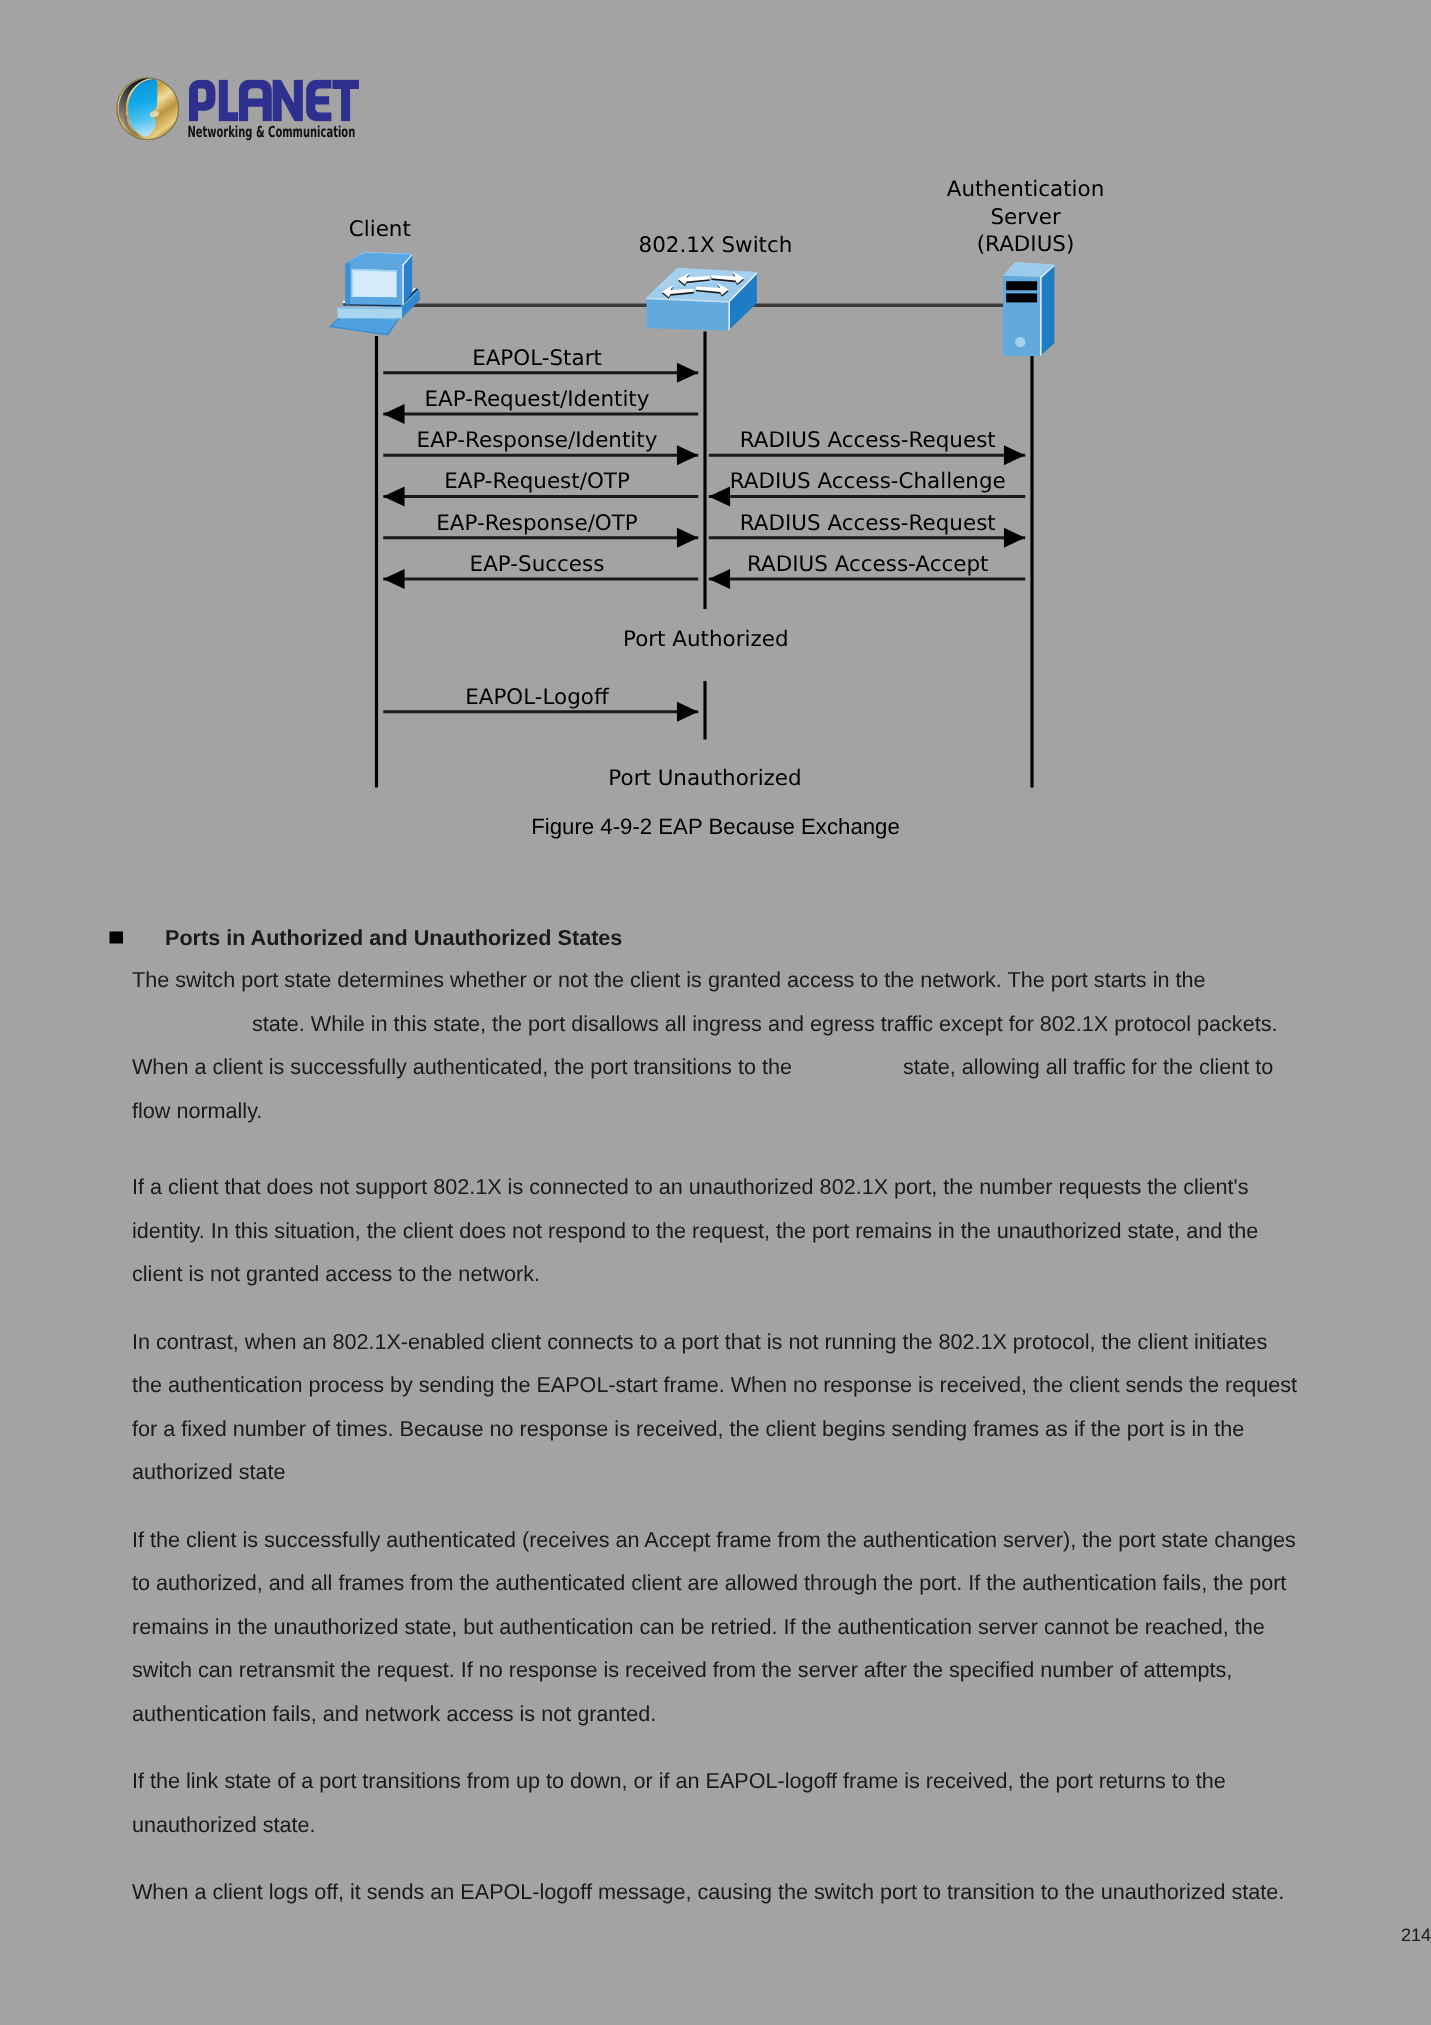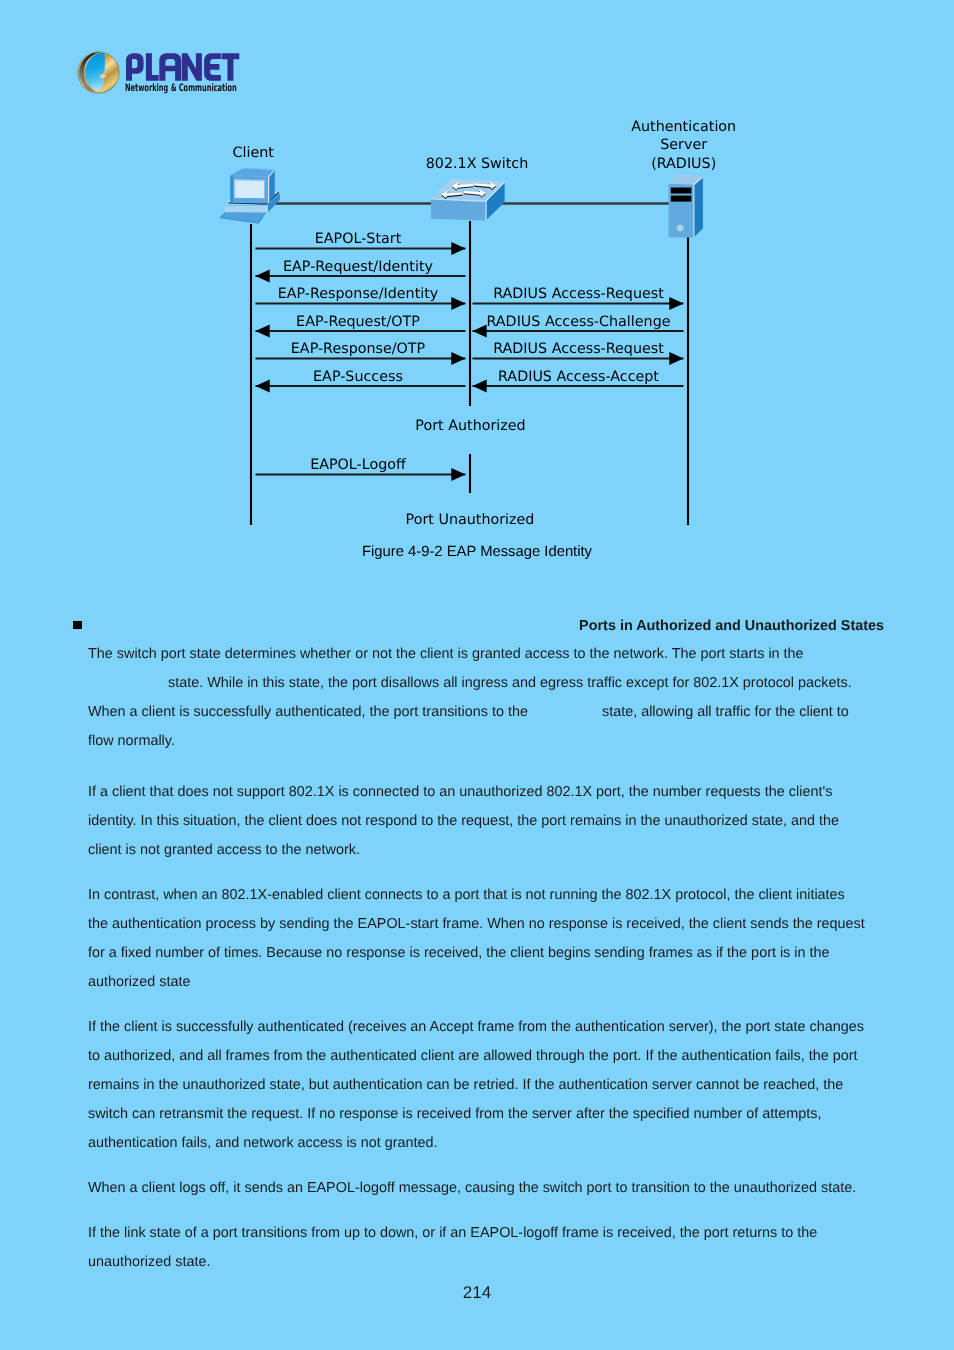--- a/index.html
+++ b/index.html
@@ -1,53 +1,53 @@
 <!DOCTYPE html>
 <html><head>
 <meta charset="utf-8">
 <style>
   html,body{margin:0;padding:0;background:#fff;}
   body{width:954px;height:1350px;background:#fff;position:relative;overflow:hidden;
        font-family:"Liberation Sans",sans-serif;
        -webkit-font-smoothing:antialiased;text-rendering:geometricPrecision;}
   svg text{ -webkit-font-smoothing:antialiased; }
-  .page{position:absolute;left:0;top:0;width:954px;height:1350px;background:#7dd3fc;}
+  .page{position:absolute;left:0;top:0;width:954px;height:1350px;background:#a3a3a3;}
 
   
   .logo{position:absolute;left:77px;top:51px;width:44px;height:44px;}
   .logo-word{position:absolute;left:126px;top:53px;}
   .logo-tag{position:absolute;left:125px;top:84px;font-family:"DejaVu Sans",sans-serif;
             font-weight:bold;font-size:10.2px;line-height:10px;color:#111;
             transform:scaleX(0.651);transform-origin:left top;white-space:nowrap;}
 
   
   .figure-wrap{position:absolute;left:0px;top:0px;width:954px;height:560px;}
 
   
   .caption{position:absolute;left:0;top:544px;width:954px;text-align:center;
            font-size:14.8px;color:#000;}
   .caption .b{font-weight:normal;}
 
   
   .content{position:absolute;left:72px;top:616px;width:812px;font-size:14.4px;color:#1a1a1a;}
   .sec-head{font-weight:bold;line-height:20px;margin:0;position:relative;white-space:nowrap;
-            font-size:14.4px;text-align:right;}
+            font-size:14.4px;}
   .sec-head .sq{display:inline-block;width:8.5px;height:8.5px;background:#000;
                 position:absolute;left:1.3px;top:4.5px;}
   .sec-head .txt{margin-left:38px;}
   .para{margin:16px;line-height:29px;text-align:left;}
   .p-first{margin-top:4px;}
   .p-next{margin-top:14px;}
   .p-first{margin-bottom:21.8px;}
   .gap-a{display:inline-block;width:80px;}
   .gap-b{display:inline-block;width:74px;}
 
   
-  .pgnum{position:absolute;left:0;top:1283px;width:954px;text-align:center;
-         font-size:17px;color:#1a1a1a;}
+  .pgnum{position:absolute;left:0;top:1283px;width:954px;text-align:right;
+         font-size:12px;color:#1a1a1a;}
 </style>
 </head>
 <body>
 
 <div class="page">
 
   <div class="logo">
     <svg width="44" height="44" viewBox="0 0 44 44" xmlns="http://www.w3.org/2000/svg">
       <defs>
         <linearGradient id="gBlue" x1="0.35" y1="0.02" x2="0.48" y2="1">
@@ -278,26 +278,26 @@
 
     <rect x="670.8" y="187.5" width="20.6" height="6.0" fill="#000"></rect>
     <rect x="670.8" y="195.6" width="20.6" height="6.0" fill="#000"></rect>
 
     <circle cx="680.2" cy="228.1" r="3.4" fill="#a8d3ef"></circle>
   </g>
 
     </svg>
   </div>
 
-  <div class="caption"><span class="b">Figure 4-9-2</span><span> EAP Message Identity</span></div>
+  <div class="caption"><span class="b">Figure 4-9-2</span><span> EAP Because Exchange</span></div>
 
   <div class="content">
     <div class="sec-head"><span class="sq"></span><span class="txt">Ports in Authorized and Unauthorized States</span></div>
     <p class="para p-first"><span>The switch port state determines whether or not the client is granted access to the network. The port starts in the</span><span class="gap-a"></span><span>state. While in this state, the port disallows all ingress and egress traffic except for 802.1X protocol packets. When a client is successfully authenticated, the port transitions to the</span><span class="gap-b"></span><span>state, allowing all traffic for the client to flow normally.</span></p>
     <p class="para p-next">If a client that does not support 802.1X is connected to an unauthorized 802.1X port, the number requests the client's identity. In this situation, the client does not respond to the request, the port remains in the unauthorized state, and the client is not granted access to the network.</p>
     <p class="para p-next">In contrast, when an 802.1X-enabled client connects to a port that is not running the 802.1X protocol, the client initiates the authentication process by sending the EAPOL-start frame. When no response is received, the client sends the request for a fixed number of times. Because no response is received, the client begins sending frames as if the port is in the authorized state</p>
     <p class="para p-next">If the client is successfully authenticated (receives an Accept frame from the authentication server), the port state changes to authorized, and all frames from the authenticated client are allowed through the port. If the authentication fails, the port remains in the unauthorized state, but authentication can be retried. If the authentication server cannot be reached, the switch can retransmit the request. If no response is received from the server after the specified number of attempts, authentication fails, and network access is not granted.</p>
+    <p class="para p-next">If the link state of a port transitions from up to down, or if an EAPOL-logoff frame is received, the port returns to the unauthorized state.</p>
     <p class="para p-next">When a client logs off, it sends an EAPOL-logoff message, causing the switch port to transition to the unauthorized state.</p>
-    <p class="para p-next">If the link state of a port transitions from up to down, or if an EAPOL-logoff frame is received, the port returns to the unauthorized state.</p>
   </div>
 
   <div class="pgnum">214</div>
 </div>
 
 </body></html>

